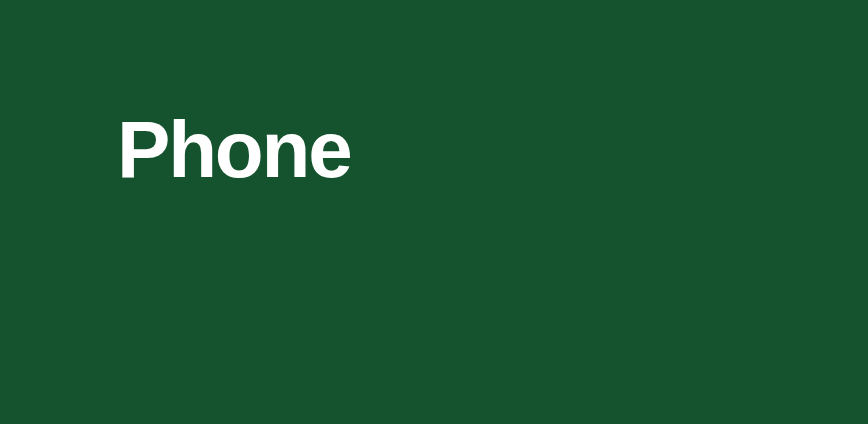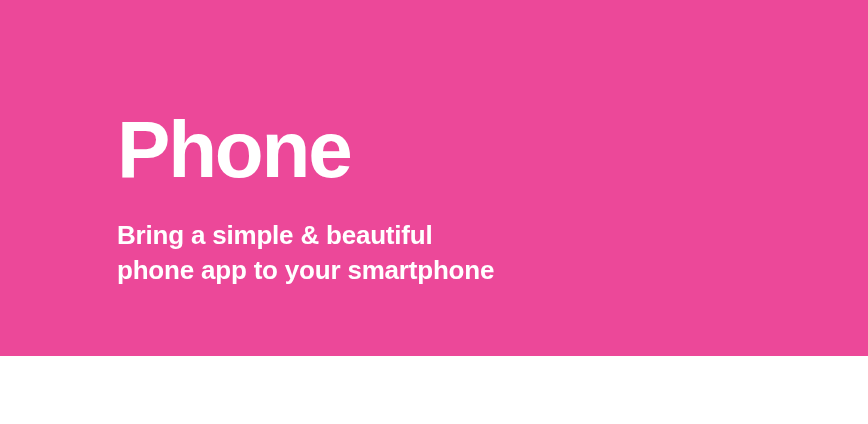--- a/index.html
+++ b/index.html
@@ -12,23 +12,23 @@
     width: 868px;
     height: 424px;
     overflow: hidden;
     font-family: "Liberation Sans", sans-serif;
     background: #ffffff;
   }
 
   .banner {
     position: relative;
     width: 868px;
-    height: 356px;
+    height: 424px;
     box-sizing: border-box;
-    background-color: #ec4899;
+    background-color: #14532d;
     overflow: hidden;
   }
 
   .content {
     position: absolute;
     left: 117px;
     top: 104px;
     width: 660px;
   }
 
@@ -60,19 +60,15 @@
   }
 </style>
 </head>
 <body>
 
 <div class="banner">
   <div class="content">
 
     <h1 class="headline">Phone</h1>
 
-    <p class="subhead">
-      <span class="subhead-line">Bring a simple &amp; beautiful</span>
-      <span class="subhead-line">phone app to your smartphone</span>
-    </p>
 
   </div>
 </div>
 
 </body></html>

